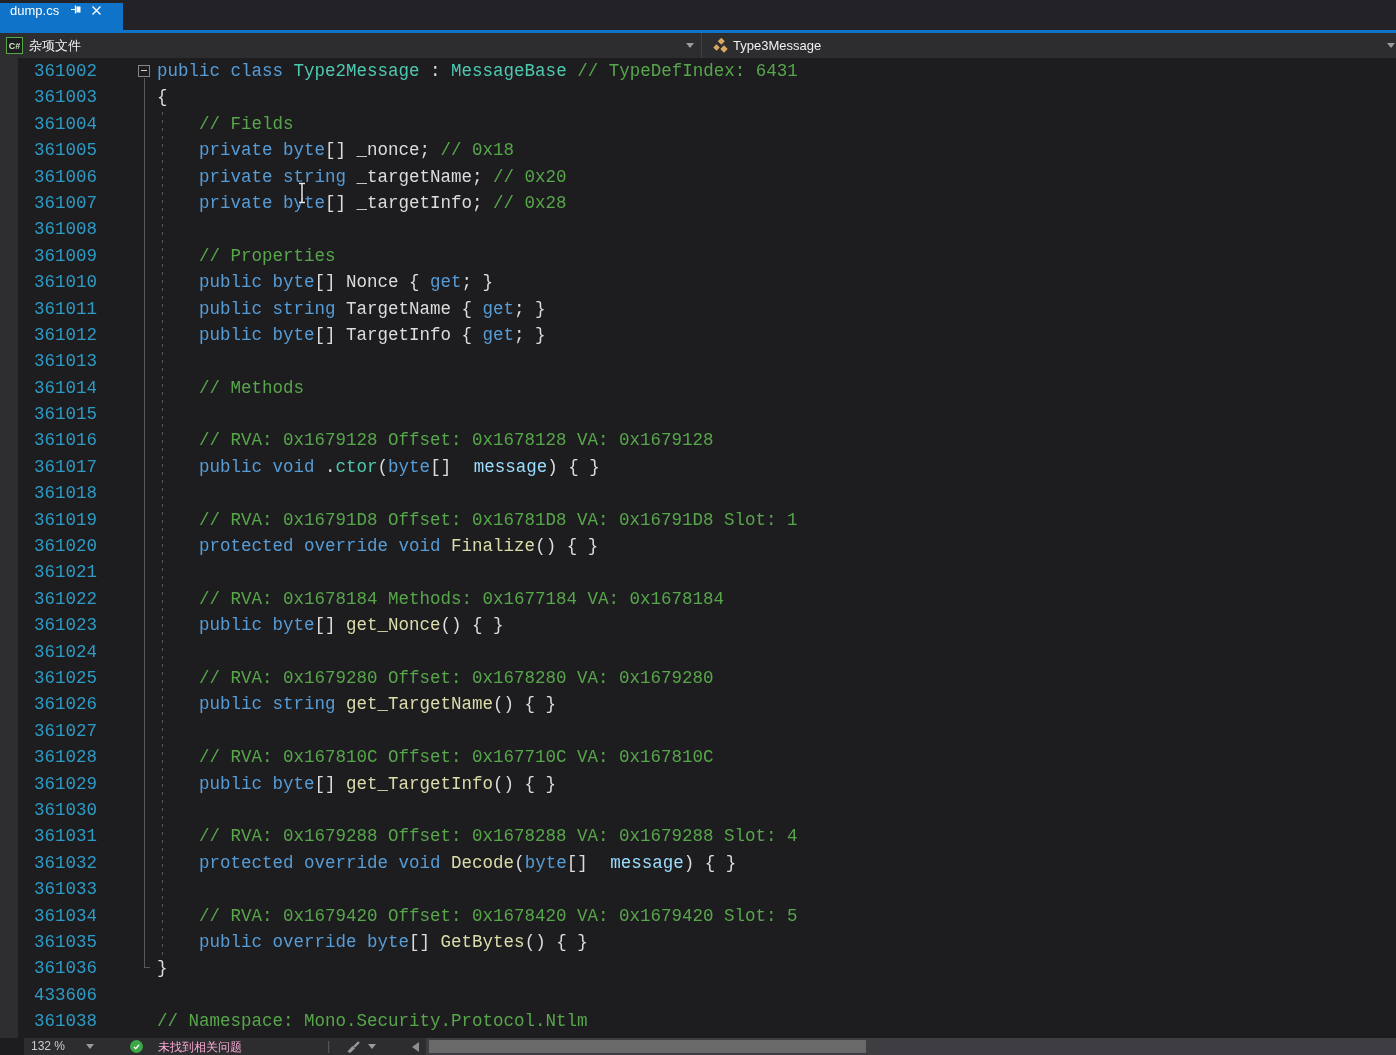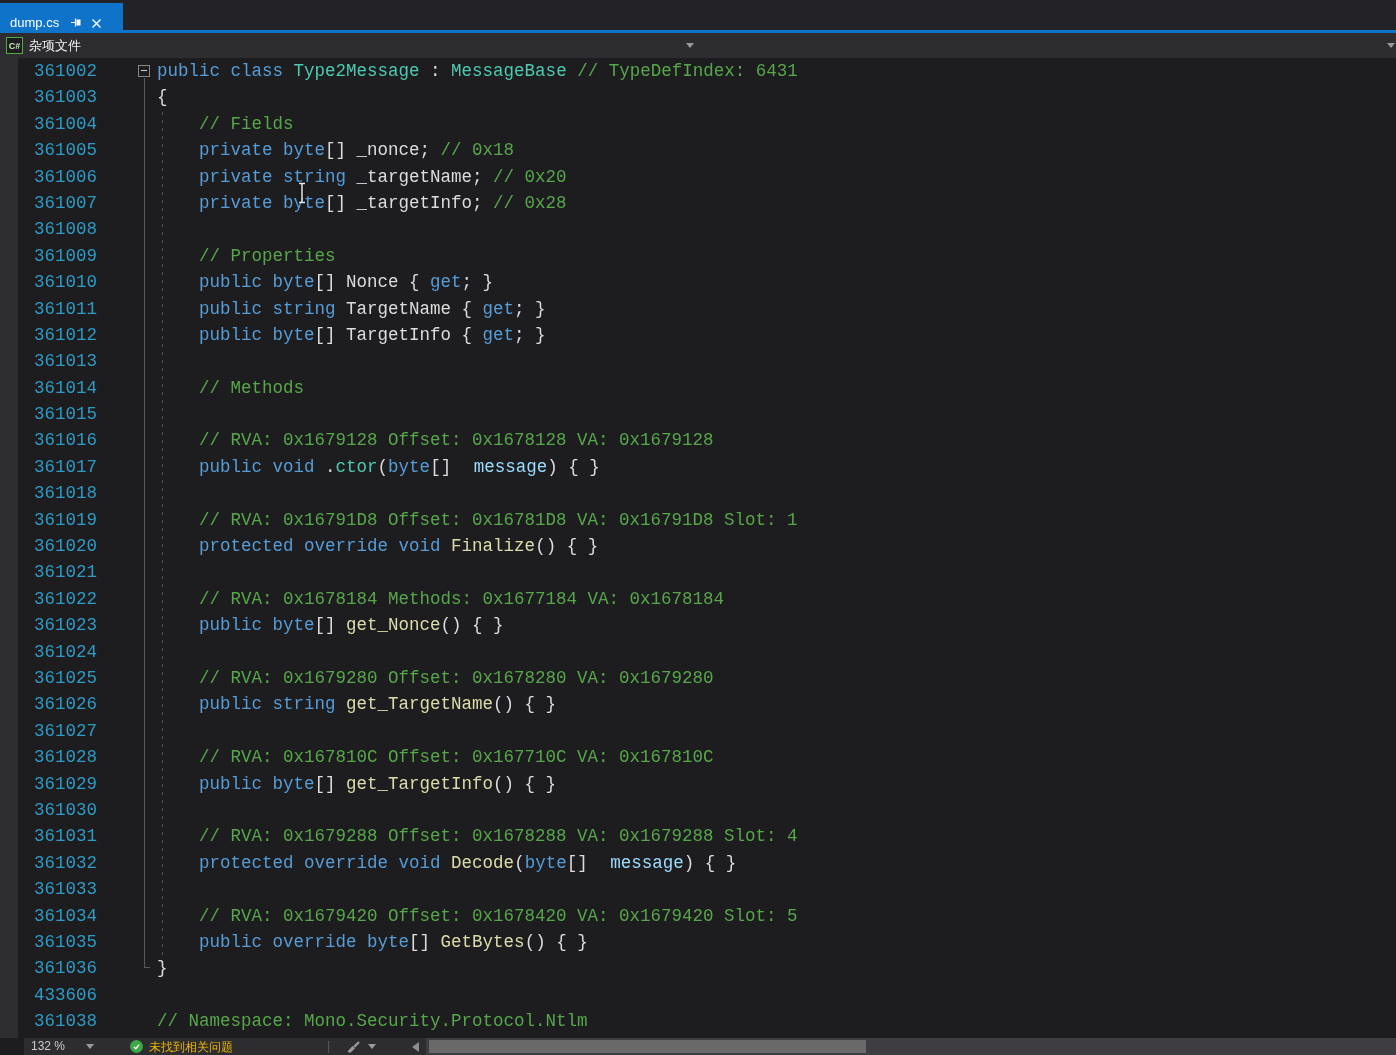--- a/index.html
+++ b/index.html
@@ -6,21 +6,21 @@
   body{
     width:1396px;height:1055px;overflow:hidden;position:relative;
     background:#1d1d20;
     font-family:"Liberation Sans",sans-serif;
     -webkit-font-smoothing:antialiased;
   }
   
   .tabstrip{position:absolute;left:0;top:0;width:1396px;height:30px;background:#232327;}
   .tab{
     position:absolute;left:0;top:3px;height:27px;width:123px;
-    background:var(--c-accent,#0e73c9);display:flex;align-items:flex-end;
+    background:var(--c-accent,#0e73c9);display:flex;align-items:flex-start;
     color:#fff;font-size:13px;padding-left:10px;box-sizing:border-box;
   }
   .tab-title{margin-right:10px;}
   .tab-icon{width:14px;height:14px;display:inline-flex;align-items:center;justify-content:center;margin-right:6px;cursor:pointer;}
   .tab-underline{position:absolute;left:0;top:30px;width:1396px;height:3px;background:var(--c-accent,#0e73c9);}
   
   .navbar{position:absolute;left:0;top:33px;width:1396px;height:25px;background:#2d2d30;color:#f0f0f0;font-size:13px;}
   .combo{position:absolute;top:0;height:25px;display:flex;align-items:center;}
   .combo-left{left:0;width:700px;}
   .combo-right{left:701px;width:695px;border-left:1px solid #3f3f46;}
@@ -62,21 +62,21 @@
   }
   .mouse-cursor{position:absolute;left:296px;top:124px;filter:drop-shadow(0 0 1px #000);}
   
   .statusbar{position:absolute;left:0;top:1038px;width:1396px;height:17px;background:#2d2d30;color:#cccccc;font-size:12px;margin-left:24px;}
   .zoom-label{position:absolute;left:7px;top:1px;cursor:pointer;}
   .zoom-caret{position:absolute;left:62px;top:6px;}
   .check-circle{
     position:absolute;left:106px;top:2px;width:13px;height:13px;border-radius:50%;
     background:var(--c-check,#3BA745);display:flex;align-items:center;justify-content:center;
   }
-  .health-msg{position:absolute;left:125px;top:1px;color:#eab308;}
+  .health-msg{position:absolute;left:134px;top:1px;color:#f9a8d4;}
   .bar-sep{position:absolute;left:303px;top:0px;color:#5a5a5a;font-size:13px;}
   .brush-icon{position:absolute;left:322px;top:2px;cursor:pointer;}
   .brush-caret{position:absolute;left:344px;top:6px;}
   .scroll-left-arrow{
     position:absolute;left:388px;top:4px;width:0;height:0;cursor:pointer;
     border-top:5px solid transparent;border-bottom:5px solid transparent;border-right:7px solid #8d8d8d;
   }
   .scroll-track{position:absolute;left:402px;top:0;width:994px;height:17px;background:#3e3e42;}
   .scroll-thumb{position:absolute;left:3px;top:2px;width:437px;height:13px;background:#696969;cursor:pointer;}
 </style>
@@ -102,20 +102,30 @@
   </div>
 </div>
 <div class="tab-underline"></div>
 
 <div class="navbar">
   <div class="combo combo-left">
     <span class="csharp-icon">C#</span>
     <span>杂项文件</span>
   </div>
   <span class="caret combo-caret-left"></span>
+  <div class="combo combo-right">
+    <svg class="class-icon" viewBox="0 0 16 16">
+      <g fill="#D7A963">
+        <rect x="5.8" y="0.8" width="5" height="5" transform="rotate(45 8.3 3.3)"></rect>
+        <rect x="1.2" y="7.2" width="4.6" height="4.6" transform="rotate(45 3.5 9.5)"></rect>
+        <rect x="8.4" y="8.4" width="5.2" height="5.2" transform="rotate(45 11 11)"></rect>
+      </g>
+    </svg>
+    <span>Type3Message</span>
+  </div>
   <span class="caret combo-caret-right"></span>
 </div>
 
 <div class="editor">
   <div class="margin-strip"></div>
   <div class="lines">
       <div class="line">
         <span class="ln">361002</span>
         <span class="code"><span class="tk-kw">public</span><span class="tk-pl"> </span><span class="tk-kw">class</span><span class="tk-pl"> </span><span class="tk-ty">Type2Message</span><span class="tk-pl"> : </span><span class="tk-ty">MessageBase</span><span class="tk-pl"> </span><span class="tk-cm">// TypeDefIndex: 6431</span></span>
       </div>

